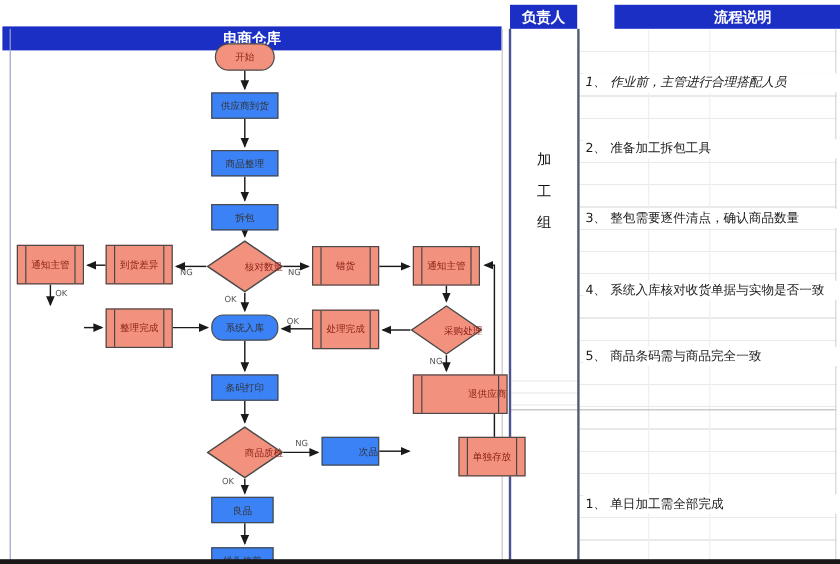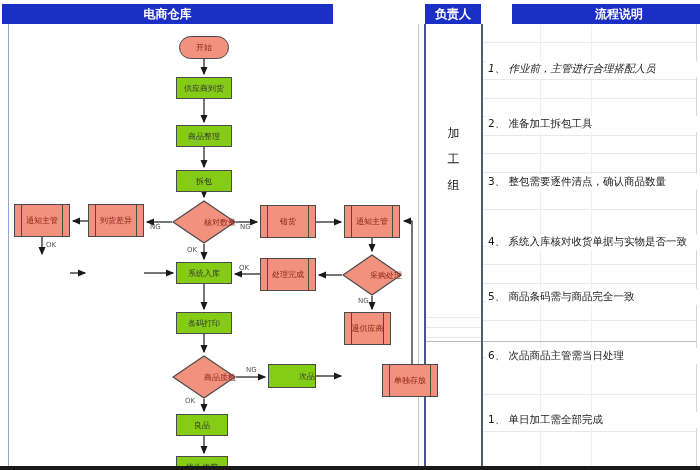--- a/index.html
+++ b/index.html
@@ -3,21 +3,21 @@
 <meta charset="utf-8">
 <style>
   html,body{margin:0;padding:0;}
   #frame{position:relative;width:700px;height:470px;background:#ffffff;overflow:hidden;
          font-family:"DejaVu Sans","Liberation Sans",sans-serif;}
   .hdr{position:absolute;top:4px;height:20px;background:#1c2fc4;color:#fff;
        font-size:12px;font-weight:bold;line-height:20px;text-align:center;}
   .vline{position:absolute;top:24px;height:443px;}
   .node{position:absolute;box-sizing:border-box;border:1px solid #4a4a4a;
         display:flex;align-items:center;justify-content:center;font-size:8px;white-space:nowrap;}
-  .process{background:#84cc16;color:#333;}
+  .process{background:#3b82f6;color:#333;}
   .terminator{background:#f2917e;color:#8d2318;border-radius:12px;}
   .subprocess{background:#f2917e;color:#8d2318;}
   .subprocess::before,.subprocess::after{content:"";position:absolute;top:0;bottom:0;width:1px;background:#4a4a4a;}
   .subprocess::before{left:6px;}
   .subprocess::after{right:6px;}
   .diamond{position:absolute;display:flex;align-items:center;justify-content:flex-end;
            font-size:8px;color:#8d2318;white-space:nowrap;}
   .diamond svg{position:absolute;left:0;top:0;}
   .diamond span{position:relative;z-index:1;}
   .elabel{position:absolute;font-size:7px;color:#555;line-height:8px;}
@@ -29,21 +29,21 @@
   #arrows{position:absolute;left:0;top:0;pointer-events:none;}
   #owner-group{position:absolute;left:446px;top:120px;width:15px;font-size:12px;color:#111;
                line-height:26px;text-align:center;word-break:break-all;}
   #bottombar{position:absolute;left:0;top:466px;width:700px;height:4px;background:#191919;}
 </style>
 </head>
 <body>
 
 <div id="frame">
 
-  <div class="hdr" style="left:2px;width:331px;">电商仓库</div>
+  <div class="hdr" style="left:2px;width:416px;margin-top:18px;">电商仓库</div>
   <div class="hdr" style="left:425px;width:56px;">负责人</div>
   <div class="hdr" style="left:512px;width:214px;">流程说明</div>
 
   <div class="grid"></div>
   <div class="gline" style="left:540px;top:25px;width:1px;height:442px;background:#efefef;"></div>
   <div class="gline" style="left:591px;top:25px;width:1px;height:442px;background:#efefef;"></div>
   <div class="gline" style="left:426px;top:317px;width:55px;height:1px;"></div>
   <div class="gline" style="left:426px;top:327px;width:55px;height:1px;"></div>
   <div class="gline" style="left:426px;top:337px;width:55px;height:1px;"></div>
   <div class="gline" style="left:425px;top:341px;width:272px;height:1px;background:#bdbdbd;"></div>
@@ -54,21 +54,20 @@
   <div class="vline" style="left:481px;width:2px;background:#555c6e;"></div>
   <div class="vline" style="left:696px;width:1px;background:#d5d5d5;"></div>
 
   <div id="owner-group">加工组</div>
 
   <div class="note" style="top:61px;font-style:italic;">1、 作业前，主管进行合理搭配人员</div>
   <div class="note" style="top:116px;">2、 准备加工拆包工具</div>
   <div class="note" style="top:174px;">3、 整包需要逐件清点，确认商品数量</div>
   <div class="note" style="top:234px;">4、 系统入库核对收货单据与实物是否一致</div>
   <div class="note" style="top:289px;">5、 商品条码需与商品完全一致</div>
-  <div class="note" style="top:348px;">6、 次品商品主管需当日处理</div>
   <div class="note" style="top:412px;">1、 单日加工需全部完成</div>
 
   <svg id="arrows" width="700" height="470">
     <defs>
       <marker id="arr" markerWidth="8" markerHeight="8" refX="6" refY="3" orient="auto">
         <path d="M0,0 L7,3 L0,6 z" fill="#1a1a1a"></path>
       </marker>
     </defs>
     <g stroke="#1a1a1a" stroke-width="1.2" fill="none" marker-end="url(#arr)">
       <line x1="204" y1="59" x2="204" y2="74"></line>
@@ -125,43 +124,46 @@
     </svg>
     <span>核对数量</span>
   </div>
 
   <div class="node subprocess" style="left:14px;top:204px;width:56px;height:33px;">
     <span>通知主管</span>
   </div>
   <div class="node subprocess" style="left:88px;top:204px;width:56px;height:33px;">
     <span>到货差异</span>
   </div>
+  <div class="node subprocess" style="left:88px;top:257px;width:56px;height:33px;">
+    <span>整理完成</span>
+  </div>
 
   <div class="node subprocess" style="left:260px;top:205px;width:56px;height:33px;">
     <span>错货</span>
   </div>
   <div class="node subprocess" style="left:344px;top:205px;width:56px;height:33px;">
     <span>通知主管</span>
   </div>
 
   <div class="diamond" style="left:342px;top:254px;width:60px;height:42px;">
     <svg width="60" height="42">
       <polygon points="30,1 59,21 30,41 1,21" fill="#f2917e" stroke="#4a4a4a" stroke-width="1.2"></polygon>
     </svg>
     <span>采购处理</span>
   </div>
 
   <div class="node subprocess" style="left:260px;top:258px;width:56px;height:33px;">
     <span>处理完成</span>
   </div>
-  <div class="node subprocess" style="left:344px;top:312px;width:47px;height:33px;">
+  <div class="node subprocess" style="left:344px;top:312px;width:79px;height:33px;justify-content:flex-end;">
     <span>退供应商</span>
   </div>
 
-  <div class="node process" style="left:176px;top:262px;width:56px;height:22px;">
+  <div class="node process" style="left:176px;top:262px;width:56px;height:22px;border-radius:10px;">
     <span>系统入库</span>
   </div>
   <div class="node process" style="left:176px;top:312px;width:56px;height:22px;">
     <span>条码打印</span>
   </div>
 
   <div class="diamond" style="left:172px;top:355px;width:64px;height:44px;">
     <svg width="64" height="44">
       <polygon points="32,1 63,22 32,43 1,22" fill="#f2917e" stroke="#4a4a4a" stroke-width="1.2"></polygon>
     </svg>

